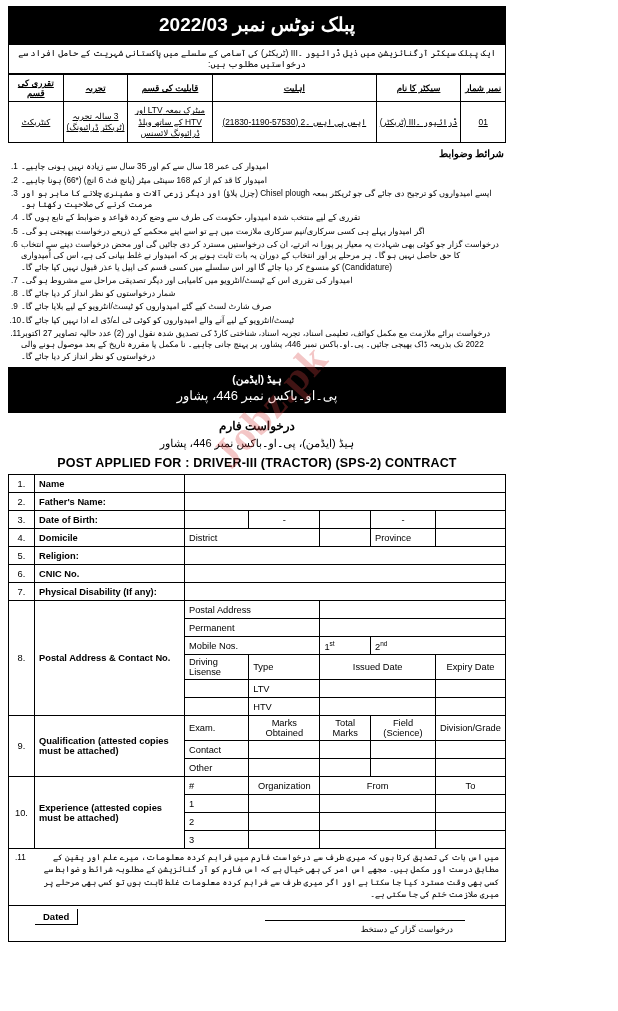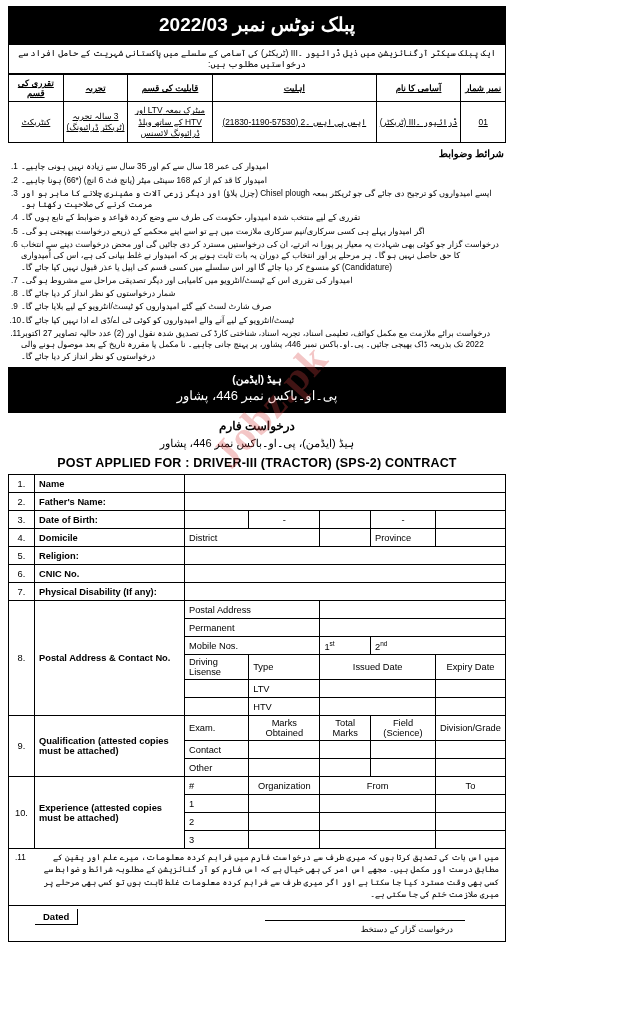--- a/index.html
+++ b/index.html
@@ -54,21 +54,21 @@
   .vac-table td { height: 36px; line-height: 1.35; }
   .c-num { width: 9%; }
   .c-post { width: 17%; }
   .c-elig { width: 33%; }
   .c-qual { width: 17%; }
   .c-exp { width: 13%; }
   .c-type { width: 11%; }
   
   .cond-title {
     direction: rtl; text-align: right; font-weight: bold;
-    font-size: 10px; margin: 5px 2px 2px 0;
+    font-size: 10px; margin: 5px 2px 2px 0; font-family: Liberation Serif, serif;
   }
   .cond-list { direction: rtl; font-size: 8.2px; line-height: 1.42; }
   .cond-row { display: flex; flex-direction: row; margin-bottom: 1.5px; }
   .cond-n { width: 13px; flex: 0 0 13px; text-align: left; padding-left:3px; }
   .cond-t { flex: 1 1 auto; text-align: left; }
   
   .head-black {
     background:#000; color:#fff; text-align:center;
     padding: 5px 0 7px 0; margin-top: 4px;
     font-size: 10px; direction: rtl; line-height: 1.45;
@@ -138,21 +138,21 @@
 <div class="page">
 
   <div class="title-banner">پبلک نوٹس نمبر 2022/03</div>
 
   <div class="intro-line">ایک پبلک سیکٹر آرگنائزیشن میں ذیل ڈرائیور ۔III (ٹریکٹر) کی آسامی کے سلسلے میں پاکستانی شہریت کے حامل افراد سے درخواستیں مطلوب ہیں:</div>
 
   <table class="vac-table">
     <tbody>
         <tr>
       <th class="c-num">نمبر شمار</th>
-      <th class="c-post">آسامی کا نام</th>
+      <th class="c-post">سیکٹر کا نام</th>
       <th class="c-elig">اہلیت</th>
       <th class="c-qual">قابلیت کی قسم</th>
       <th class="c-exp">تجربہ</th>
       <th class="c-type">تقرری کی قسم</th>
     </tr>
     <tr>
       <td>01</td>
       <td>ڈرائیور ۔III (ٹریکٹر)</td>
       <td>ایس پی ایس ۔2 (57530-1190-21830)</td>
       <td>میٹرک بمعہ LTV اور HTV کے ساتھ ویلڈ ڈرائیونگ لائسنس</td>

